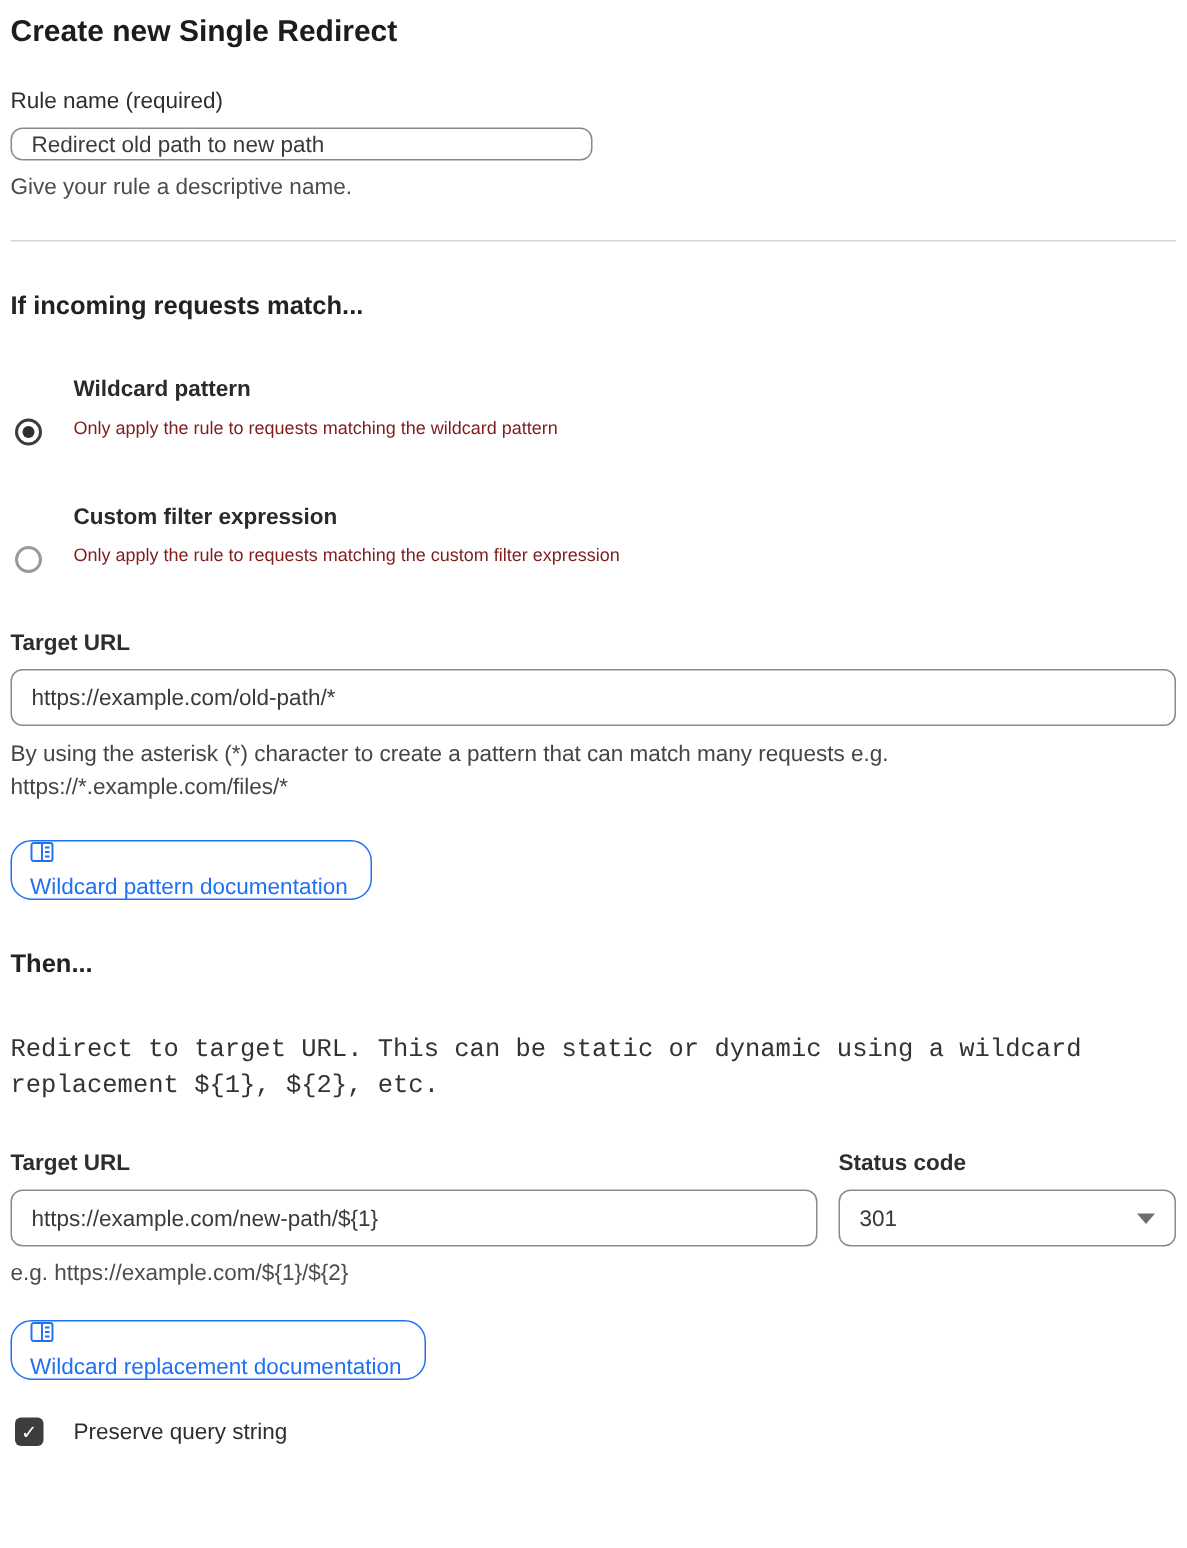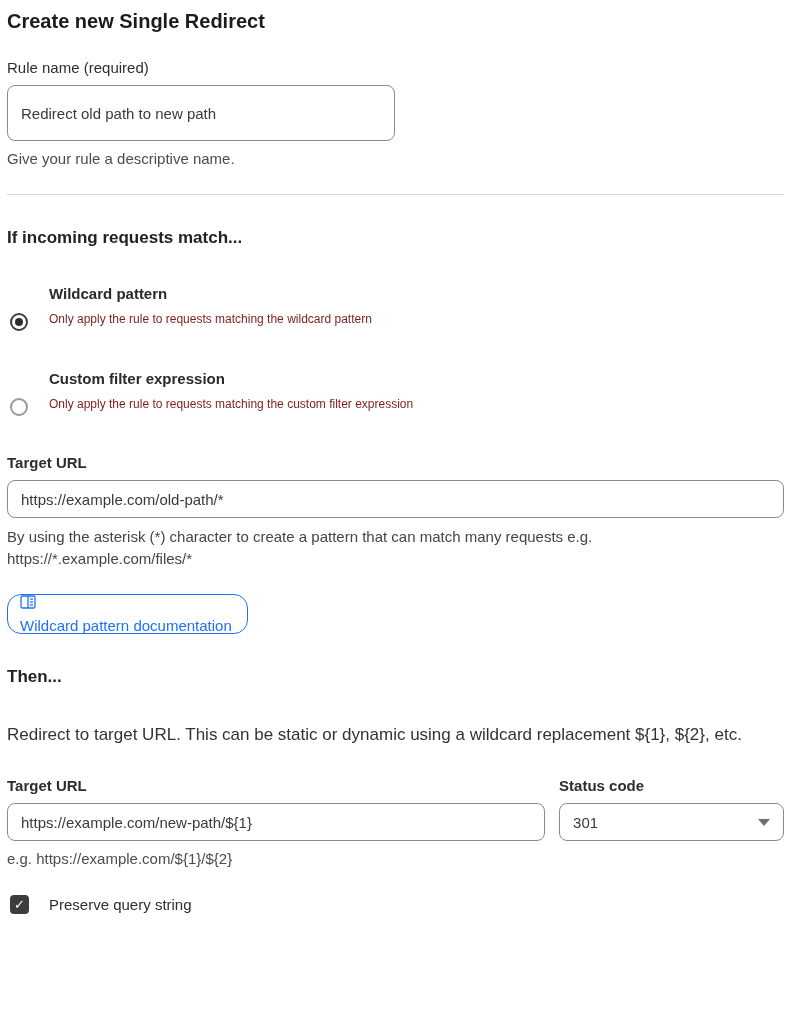--- a/index.html
+++ b/index.html
@@ -20,21 +20,21 @@
 
   .field-label {
     font-size: 15px; color: #2e2e2e;
     margin-bottom: 9px;
   }
   .field-label.bold { font-weight: 700; }
 
   .rule-name-block { margin-top: 26px; }
 
   input.text-input {
-    height: 56px;
+    height: 22px;
     border: 1px solid #8a8a8a;
     border-radius: 8px;
     font-family: "Liberation Sans", "DejaVu Sans", sans-serif;
     font-size: 15px; color: #3a3a3a;
     padding: 0 13px;
     width: 100%;
     background: #fff;
     outline: none;
   }
   .rule-name-input { width: 388px !important; }
@@ -93,21 +93,21 @@
     color: #2071f2;
     font-family: "Liberation Sans", "DejaVu Sans", sans-serif;
     font-size: 15px;
     padding: 0 15px 0 12px;
     margin-top: 24px;
     cursor: pointer;
     flex-direction: column;
   }
   .doc-pill svg { display: block; }
 
-  .then-para { font-size: 17px; color: #333; margin-top: 36px; line-height: 24px; }
+  .then-para { font-size: 17px; color: #333; margin-top: 36px; line-height: 24px; font-family: Liberation Mono, monospace; }
 
   .target-row {
     display: flex; gap: 14px;
     margin-top: 30px;
   }
   .target-col { width: 543px; }
   .status-col { width: 227px; }
 
   .select-box {
     height: 38px;
@@ -216,20 +216,32 @@
       <div class="field-label bold">Status code</div>
       <div class="select-box">
         <span>301</span>
         <span class="select-arrow"></span>
       </div>
     </div>
   </div>
 
   <div class="helper">e.g. https://example.com/${1}/${2}</div>
 
+  <button class="doc-pill" style="margin-top:20px">
+    <span>
+      <svg width="16" height="14" viewBox="0 0 16 14" fill="none" stroke="#2071f2" stroke-width="1.3">
+        <rect x="1" y="1" width="14" height="12" rx="1.5"></rect>
+        <line x1="8" y1="1" x2="8" y2="13"></line>
+        <line x1="10" y1="4" x2="13" y2="4"></line>
+        <line x1="10" y1="7" x2="13" y2="7"></line>
+        <line x1="10" y1="10" x2="13" y2="10"></line>
+      </svg>
+    </span>
+    <span>Wildcard replacement documentation</span>
+  </button>
 
   <div class="checkbox-row">
     <span class="checkbox-box">✓</span>
     <span class="checkbox-label">Preserve query string</span>
   </div>
 
   
 
 </div>
 

